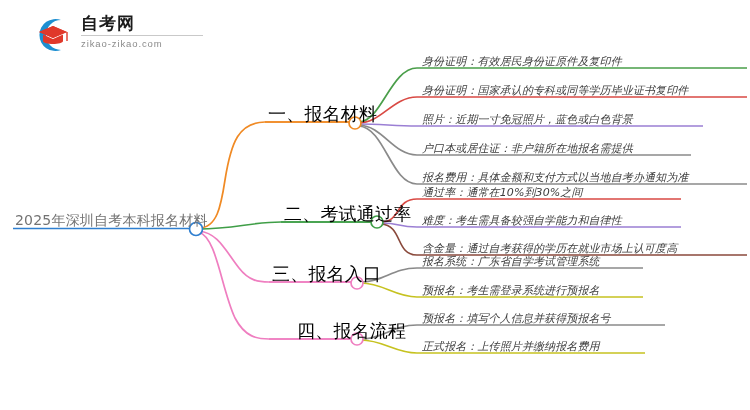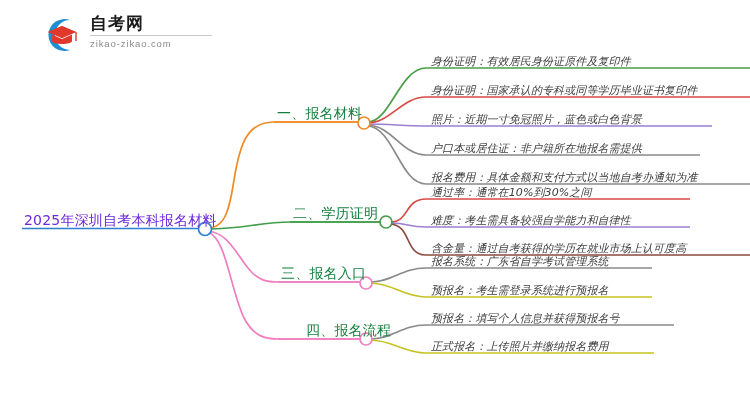--- a/index.html
+++ b/index.html
@@ -9,21 +9,21 @@
   }
   body {
     width: 750px;
     height: 410px;
     position: relative;
     overflow: hidden;
     font-family: "Liberation Sans", "DejaVu Sans", sans-serif;
   }
   #mindmap-root {
     position: absolute;
-    left: 12px; top: 0;
+    left: 3px; top: 0;
     width: 628px;
     height: 410px;
   }
   
   .logo-block {
     position: absolute;
     left: 28px;
     top: 12px;
     width: 200px;
     height: 46px;
@@ -73,26 +73,26 @@
   
   .node-label {
     position: absolute;
     white-space: nowrap;
     font-family: "DejaVu Sans", "Liberation Sans", sans-serif;
     color: #3a3a3a;
     line-height: 17px;
   }
   .root-label {
     font-size: 14px;
-    color: #6d28d9;
+    color: #737373;
     letter-spacing: 0.2px;
   }
   .branch-label {
-    font-size: 14px;
-    color: #15803d;
+    font-size: 18px;
+    color: #000000;
     letter-spacing: 0.2px;
   }
   .leaf-label {
     font-size: 11px;
     color: #3c3c3c;
     letter-spacing: 0.1px;
     font-style: italic;
   }
 </style>
 </head>
@@ -151,21 +151,21 @@
     <circle class="node-dot" cx="193" cy="229" r="6.5" stroke="#2f7fd0"></circle>
     <circle class="node-dot" cx="352" cy="123" r="6" stroke="#f08a24"></circle>
     <circle class="node-dot" cx="374" cy="222" r="6" stroke="#3f9e47"></circle>
     <circle class="node-dot" cx="354" cy="283" r="6" stroke="#ef7ec0"></circle>
     <circle class="node-dot" cx="354" cy="339" r="6" stroke="#ef7ec0"></circle>
   </svg>
 
   <div class="node-label root-label" style="left:12px; top:212px;">2025年深圳自考本科报名材料</div>
 
   <div class="node-label branch-label" style="left:265px; top:105px;">一、报名材料</div>
-  <div class="node-label branch-label" style="left:281px; top:205px;">二、学历证明</div>
+  <div class="node-label branch-label" style="left:281px; top:205px;">二、考试通过率</div>
   <div class="node-label branch-label" style="left:269px; top:265px;">三、报名入口</div>
   <div class="node-label branch-label" style="left:269px; top:322px;margin-left:25px;">四、报名流程</div>
 
   <div class="node-label leaf-label" style="left:419px; top:53px;">身份证明：有效居民身份证原件及复印件</div>
   <div class="node-label leaf-label" style="left:419px; top:82px;">身份证明：国家承认的专科或同等学历毕业证书复印件</div>
   <div class="node-label leaf-label" style="left:419px; top:140px;">户口本或居住证：非户籍所在地报名需提供</div>
   <div class="node-label leaf-label" style="left:419px; top:111px;">照片：近期一寸免冠照片，蓝色或白色背景</div>
   <div class="node-label leaf-label" style="left:419px; top:169px;text-align:right;">报名费用：具体金额和支付方式以当地自考办通知为准</div>
 
   <div class="node-label leaf-label" style="left:419px; top:184px;">通过率：通常在10%到30%之间</div>

